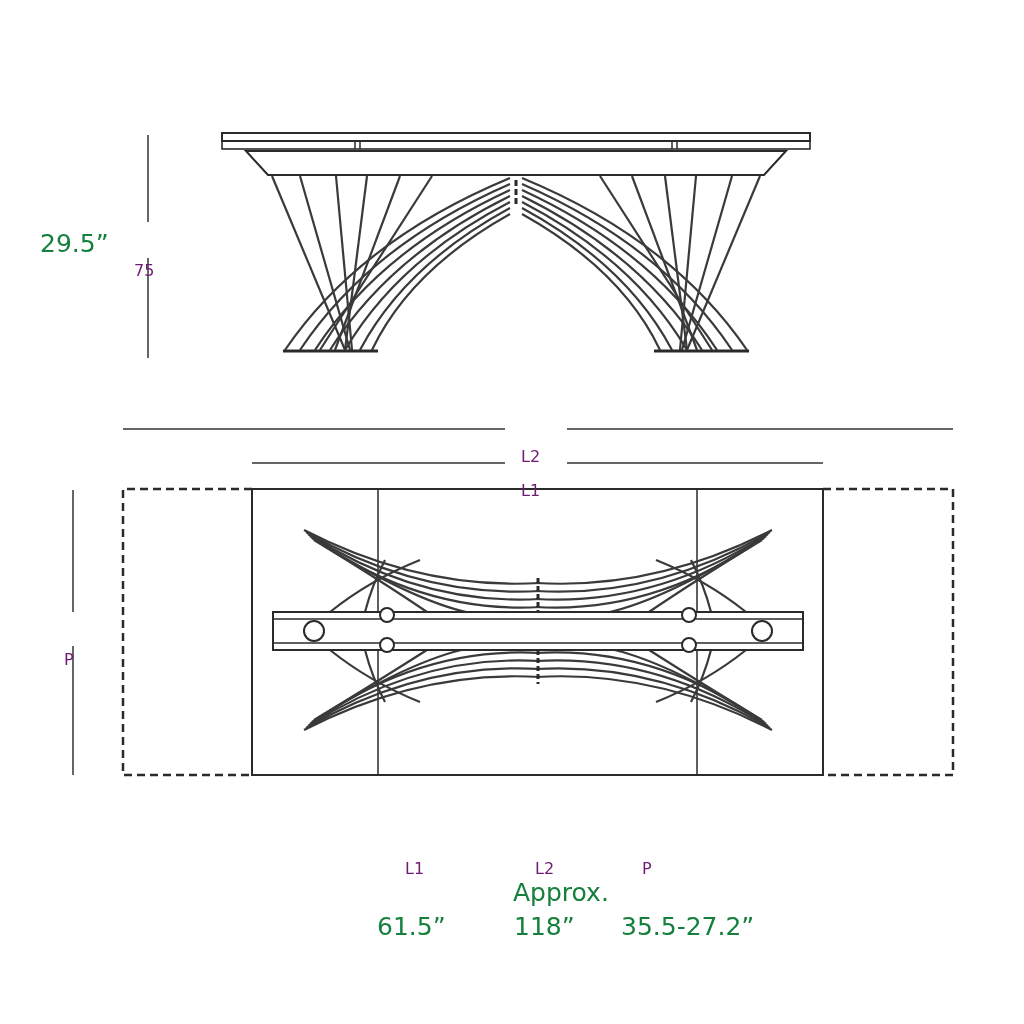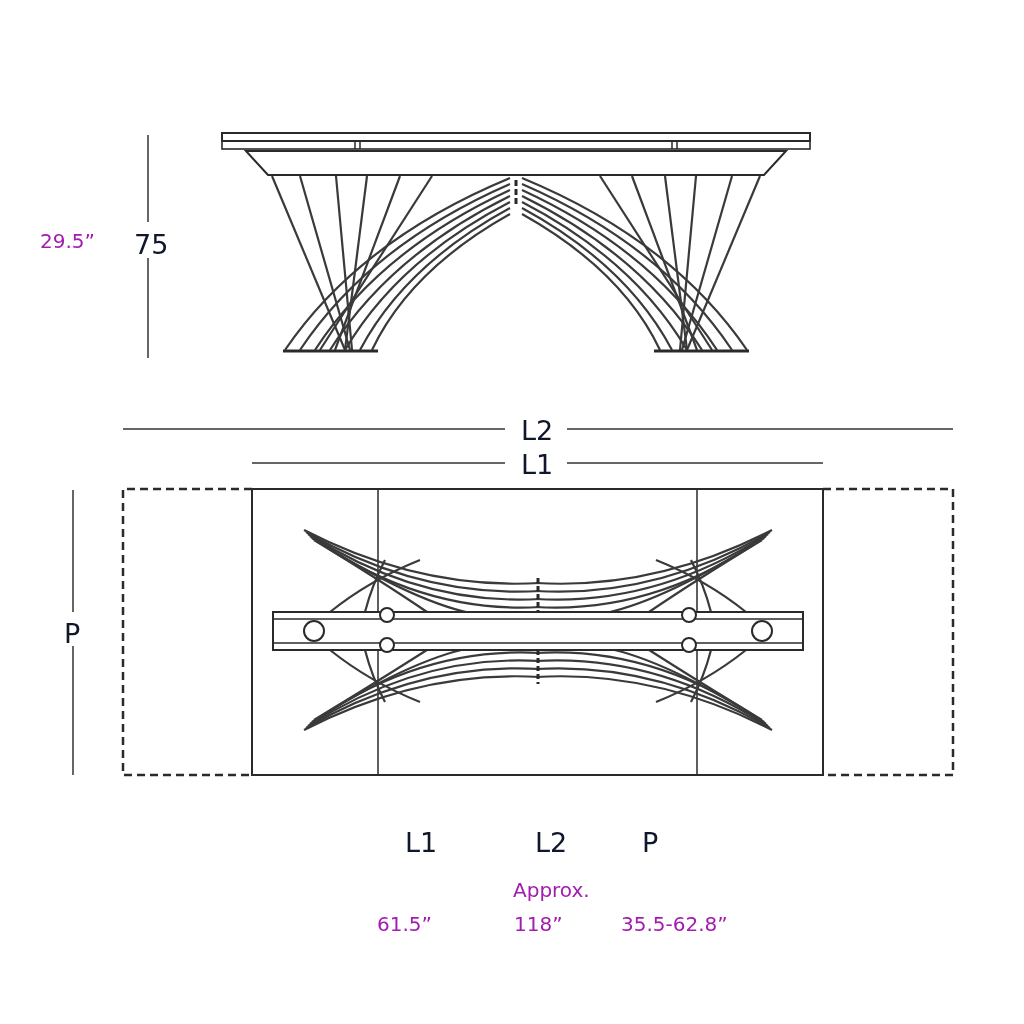--- a/index.html
+++ b/index.html
@@ -1,18 +1,18 @@
 <!DOCTYPE html>
 <html><head>
   <meta charset="utf-8">
   <style>
     html, body { margin: 0; padding: 0; background: #ffffff; }
     body { width: 1024px; height: 1024px; position: relative; overflow: hidden; font-family: "DejaVu Sans", sans-serif; color: #1a1a1a; }
-    .label { position: absolute; font-size: 20px; color: #a21caf; white-space: nowrap; line-height: 1; }
-    .lbl-small { font-size: 27px; color: #0f172a; }
+    .label { position: absolute; font-size: 25px; color: #15803d; white-space: nowrap; line-height: 1; }
+    .lbl-small { font-size: 16px; color: #701a75; margin-top: 32px; }
     svg { position: absolute; left: 0; top: 0; }
     .dimline { stroke: #666; stroke-width: 2; fill: none; }
     .ink { stroke: #2a2a2a; fill: none; }
     .rod { stroke: #3a3a3a; stroke-width: 2.2; fill: none; }
   </style>
 </head>
 <body>
 
 <svg width="1024" height="1024" viewBox="0 0 1024 1024">
 
@@ -149,14 +149,14 @@
 <div class="label lbl-small" style="left:521px; top:451px;">L1</div>
 <div class="label lbl-small" style="left:64px; top:620px;">P</div>
 
 <div>
   <div class="label lbl-small" style="left:405px; top:829px;">L1</div>
   <div class="label lbl-small" style="left:535px; top:829px;">L2</div>
   <div class="label lbl-small" style="left:642px; top:829px;">P</div>
   <div class="label" style="left:513px; top:880px;">Approx.</div>
   <div class="label" style="left:377px; top:914px;">61.5”</div>
   <div class="label" style="left:514px; top:914px;">118”</div>
-  <div class="label" style="left:621px; top:914px;">35.5-62.8”</div>
+  <div class="label" style="left:621px; top:914px;">35.5-27.2”</div>
 </div>
 
 </body></html>

